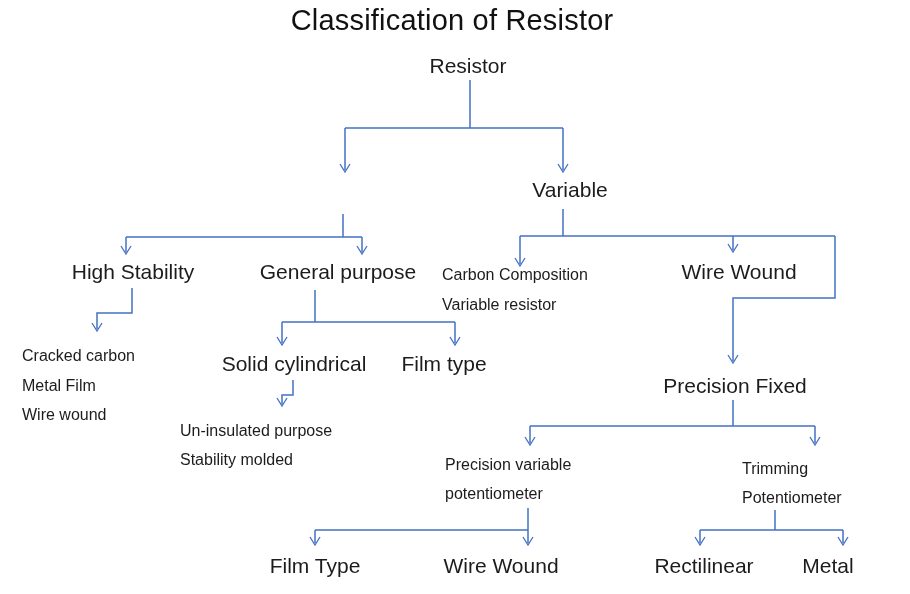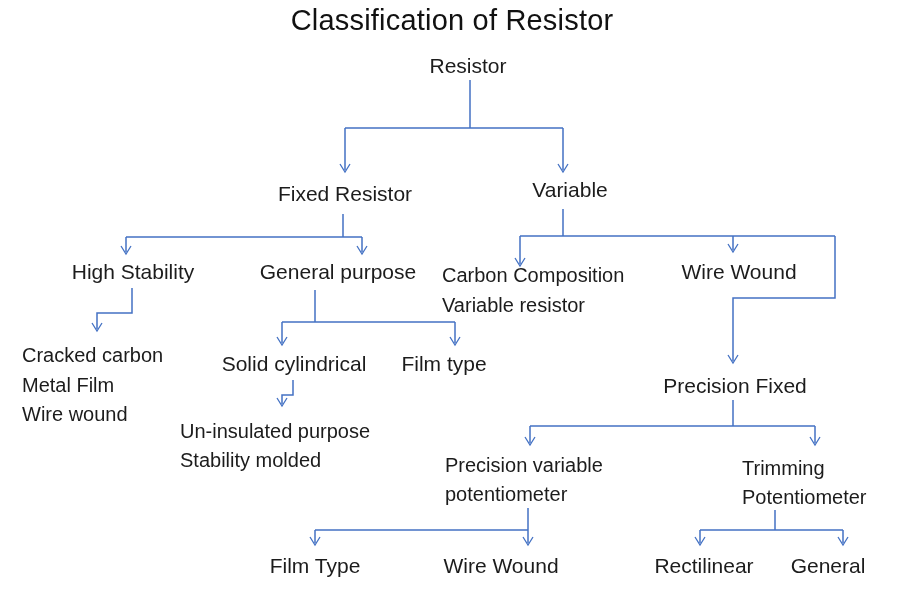--- a/index.html
+++ b/index.html
@@ -25,21 +25,21 @@
     color: #111;
   }
   .node {
     position: absolute;
     font-size: 21px;
     line-height: 1.15;
     white-space: nowrap;
     color: var(--text-color);
   }
   .node.center { transform: translateX(-50%); text-align: right; }
-  .block { position: absolute; font-size: 20px; color: var(--text-color); }
+  .block { position: absolute; font-size: 16px; color: var(--text-color); }
   .block .bline { white-space: nowrap; }
   svg.connectors { position: absolute; left: 0; top: 0; }
   svg.connectors path {
     stroke: var(--line-color);
     fill: none;
     stroke-width: 1.5;
     stroke-linecap: butt;
     stroke-linejoin: miter;
   }
   svg.connectors path.ah { stroke-width: 1.3; }
@@ -93,21 +93,20 @@
     </g>
     <g>
       <path d="M775 510 V530 M700 530 H843 M700 530 V543 M843 530 V543"></path>
       <path class="ah" d="M695 537 L700 545 L705 537"></path>
       <path class="ah" d="M838 537 L843 545 L848 537"></path>
     </g>
   </svg>
 
   <div class="node center" style="left:468px; top:54px">Resistor</div>
 
-  <div class="node center" style="left:345px; top:182px">Fixed Resistor</div>
 
   <div class="node center" style="left:570px; top:178px">Variable</div>
 
   <div class="node center" style="left:133px; top:260px">High Stability</div>
 
   <div class="node center" style="left:338px; top:260px">General purpose</div>
 
   <div class="block" style="left:442px; top:260px; line-height:30px">
     <div class="bline">Carbon Composition</div>
     <div class="bline">Variable resistor</div>
@@ -141,15 +140,15 @@
     <div class="bline">Trimming</div>
     <div class="bline">Potentiometer</div>
   </div>
 
   <div class="node center" style="left:315px; top:554px">Film Type</div>
 
   <div class="node center" style="left:501px; top:554px">Wire Wound</div>
 
   <div class="node center" style="left:704px; top:554px">Rectilinear</div>
 
-  <div class="node center" style="left:828px; top:554px">General</div>
+  <div class="node center" style="left:828px; top:554px">Metal</div>
 
 </div>
 
 </body></html>

